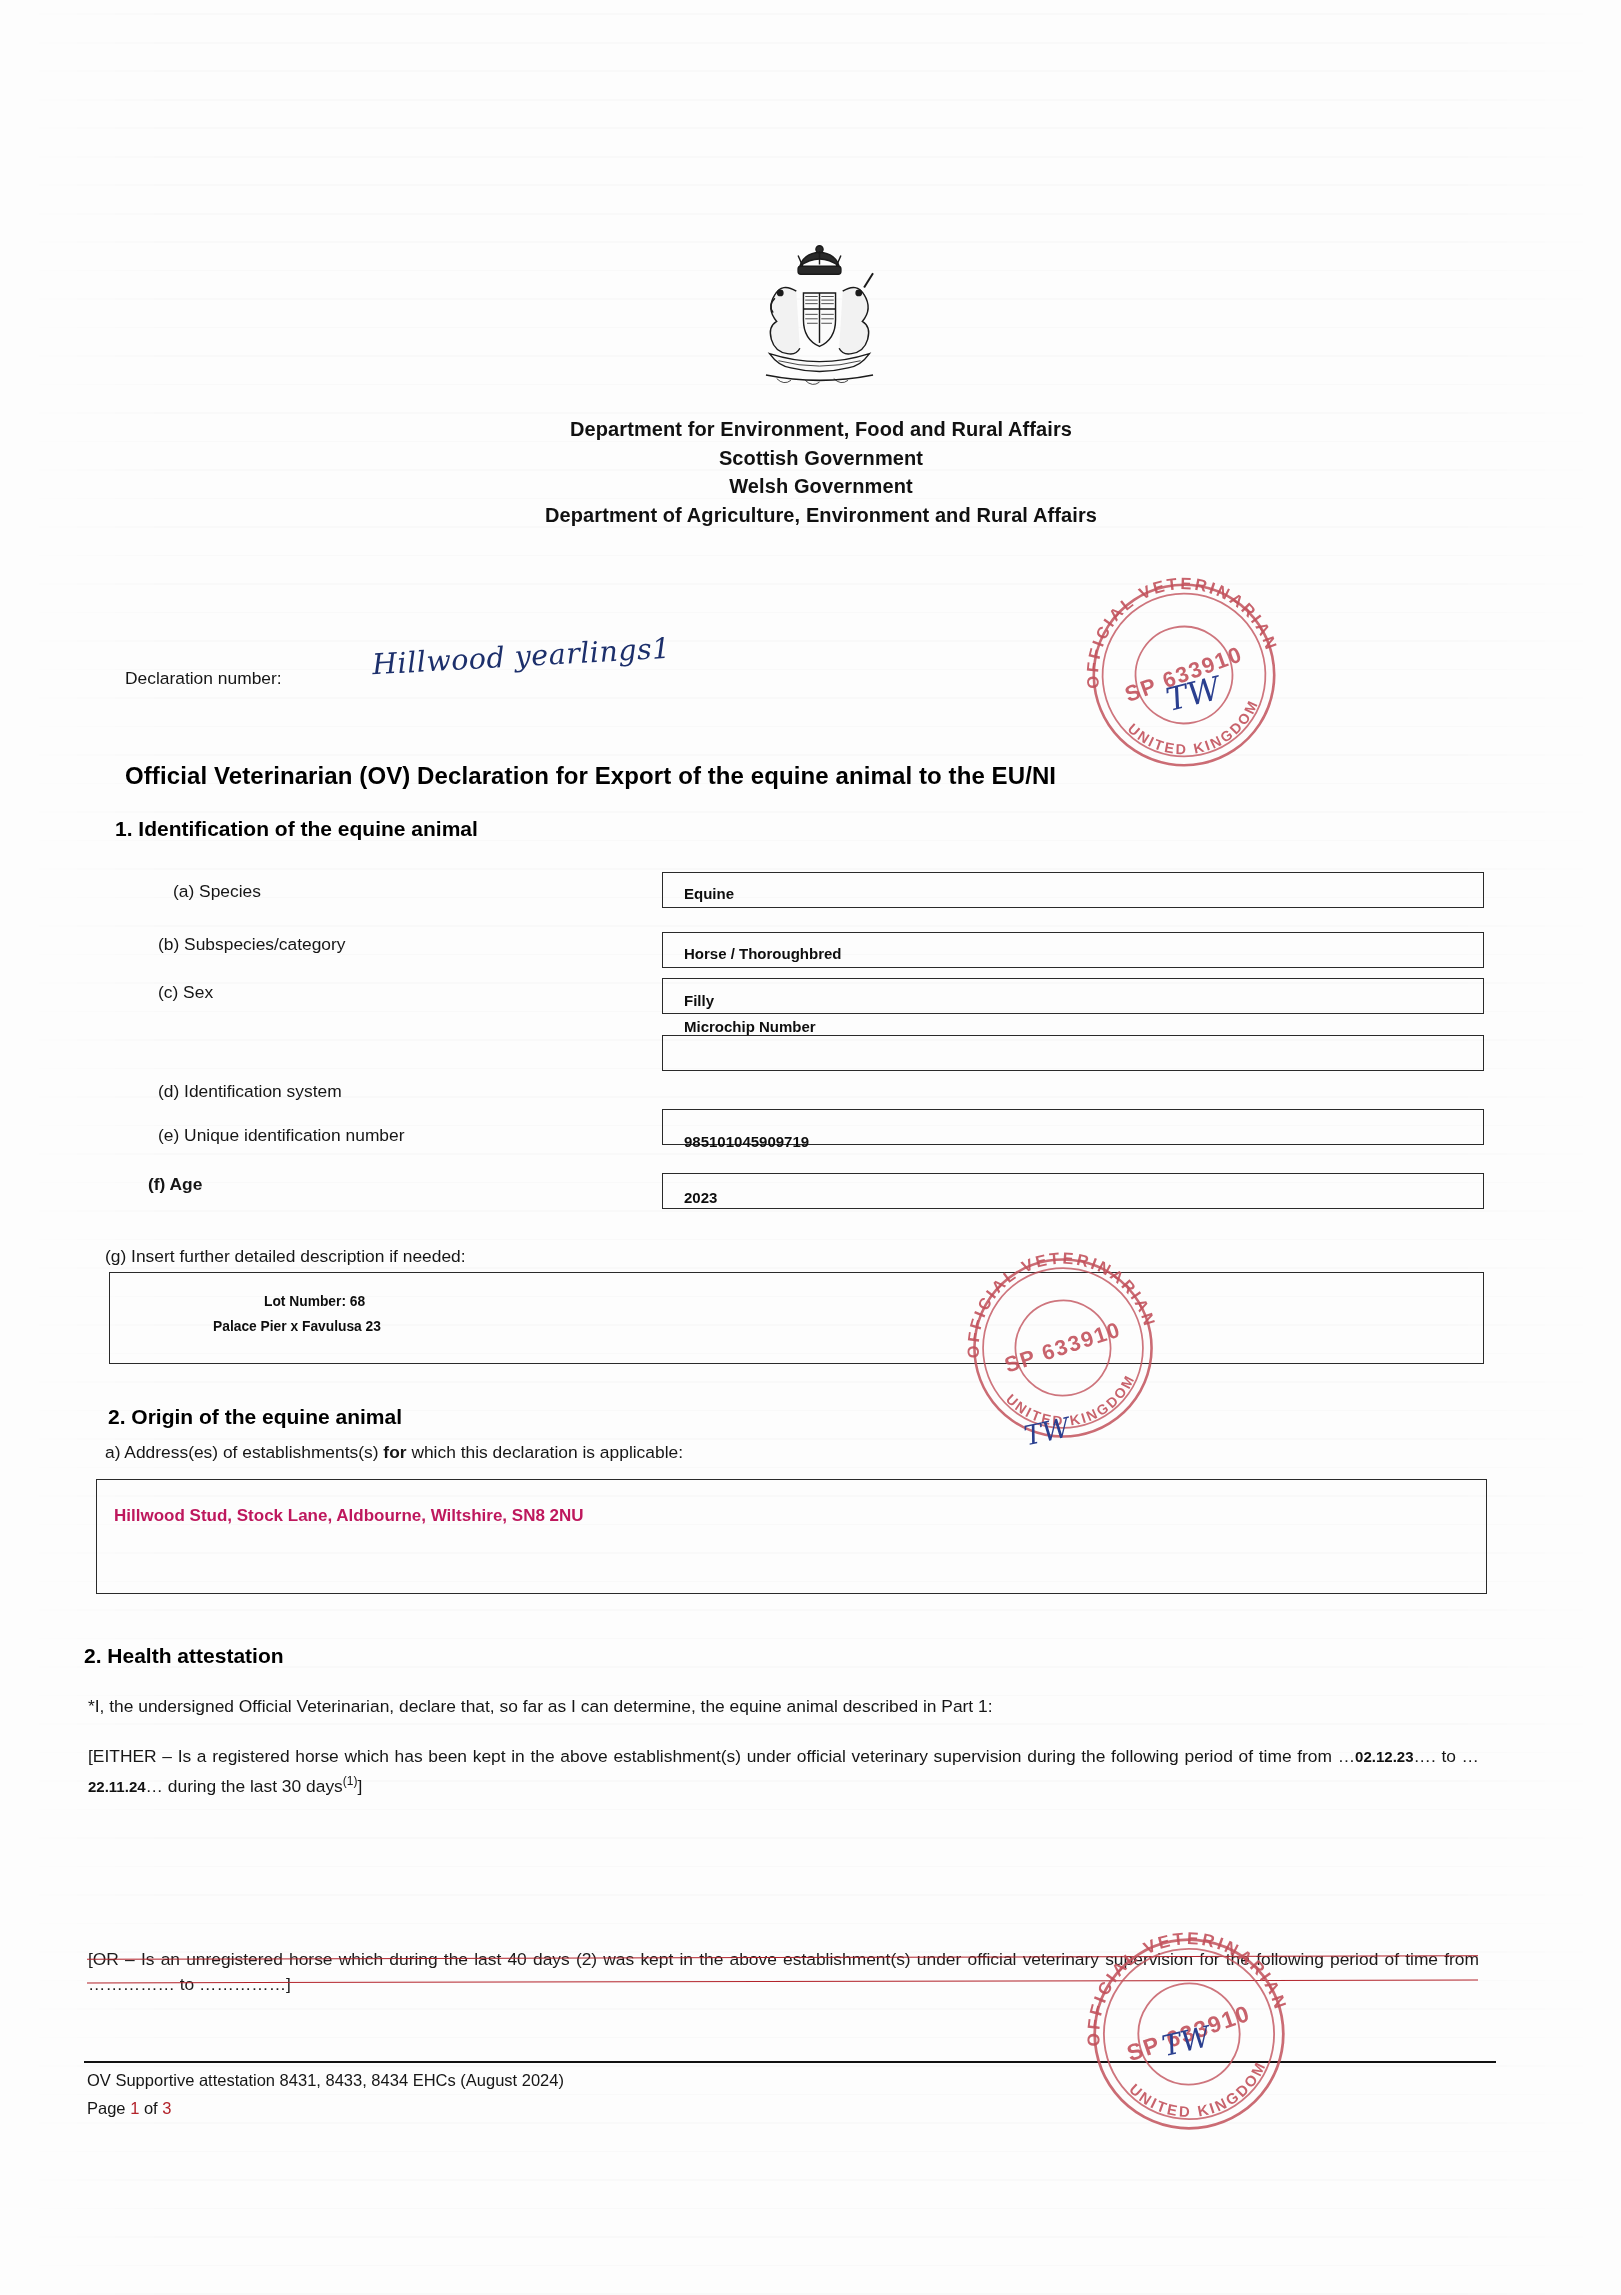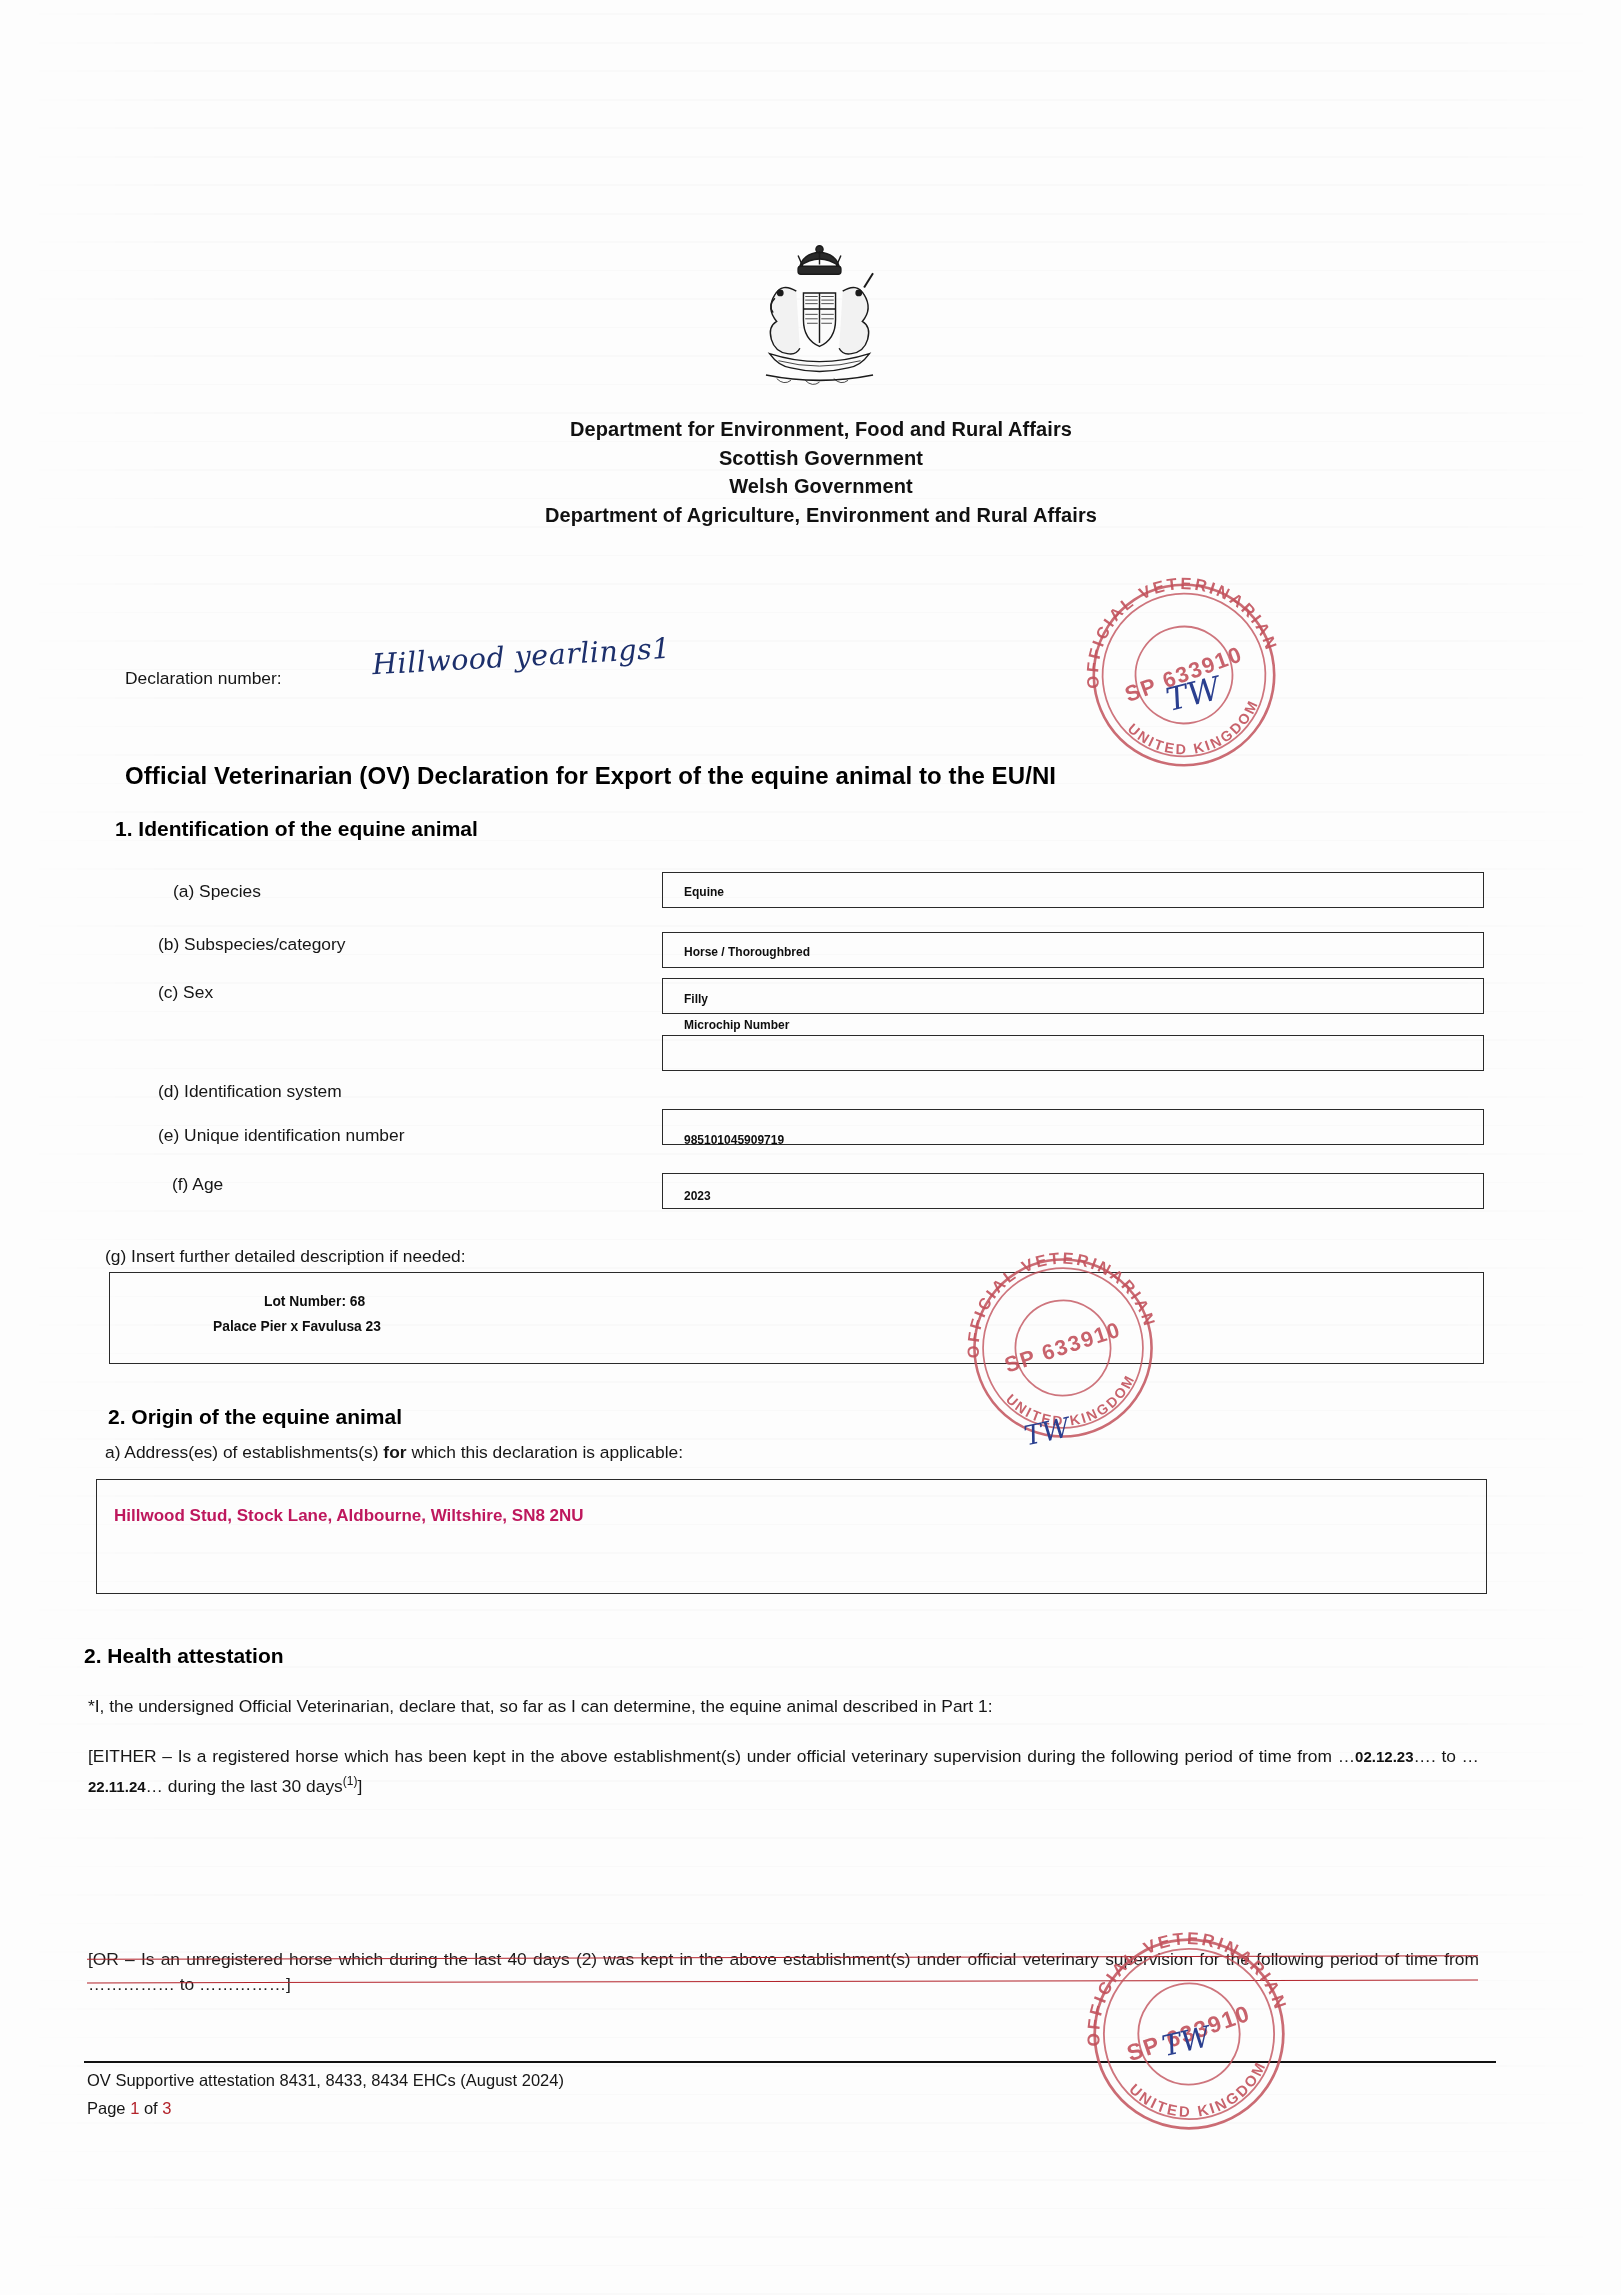--- a/index.html
+++ b/index.html
@@ -113,21 +113,21 @@
     color: #161616;
   }
   .f-box {
     position: absolute;
     border: 0.9px solid #2a2a2a;
     background: transparent;
     box-sizing: border-box;
   }
   .f-val {
     position: absolute;
-    font-size: 12px;
+    font-size: 15px;
     font-weight: bold;
     color: #0e0e0e;
     text-align: center;
   }
 
   
   .g-label {
     position: absolute;
     left: 105px;
     top: 1246px;
@@ -320,21 +320,21 @@
     <div class="f-val" style="left:684px; top:992px;">Filly</div>
 
     <div class="f-label" style="left:158px; top:1042px;margin-top:39px;">(d) Identification system</div>
     <div class="f-box" style="left:662px; top:1035px; width:822px; height:36px;"></div>
     <div class="f-val" style="left:684px; top:1018px;">Microchip Number</div>
 
     <div class="f-label" style="left:158px; top:1125px;text-align:right;">(e) Unique identification number</div>
     <div class="f-box" style="left:662px; top:1109px; width:822px; height:36px;"></div>
     <div class="f-val" style="left:684px; top:1133px;">985101045909719</div>
 
-    <div class="f-label" style="left:172px; top:1174px;">(f) Age</div>
+    <div class="f-label" style="left:148px; top:1174px;font-weight:bold;">(f) Age</div>
     <div class="f-box" style="left:662px; top:1173px; width:822px; height:36px;"></div>
     <div class="f-val" style="left:684px; top:1189px;">2023</div>
 
     <div class="g-label">(g) Insert further detailed description if needed:</div>
     <div class="g-box"></div>
     <div class="g-line" style="left:264px; top:1294px;">Lot Number: 68</div>
     <div class="g-line" style="left:213px; top:1319px;">Palace Pier x Favulusa 23</div>
 
     <div class="sec-head" id="sec2">2. Origin of the equine animal</div>
     <div class="sec2-sub">

